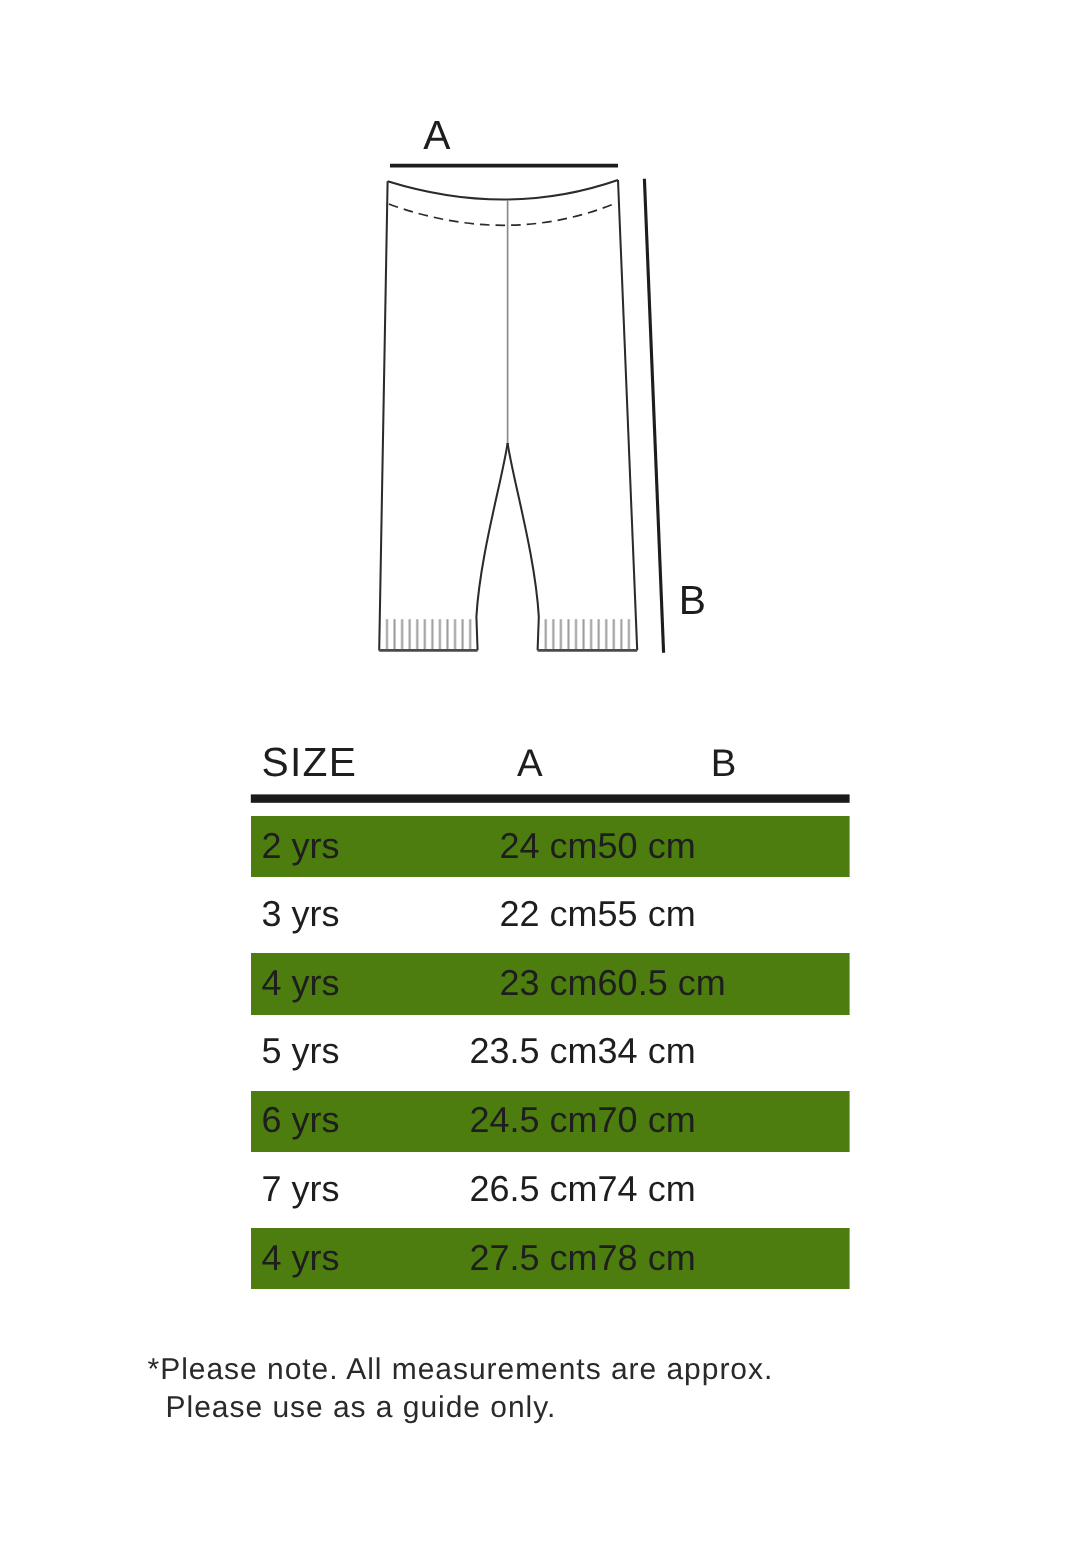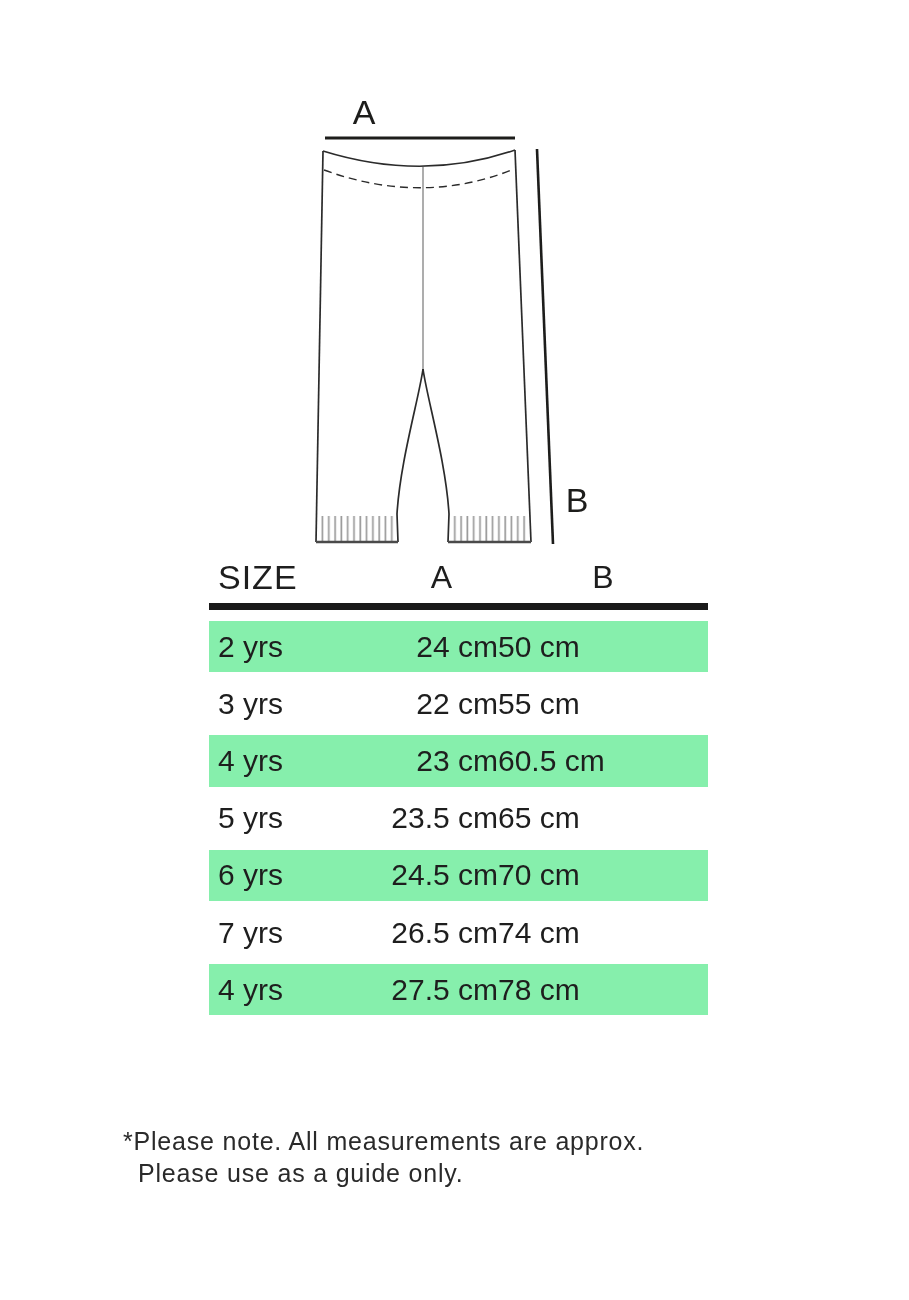--- a/index.html
+++ b/index.html
@@ -9,36 +9,36 @@
     background:#ffffff;
     font-family:"Liberation Sans","DejaVu Sans",sans-serif;
     color:#1e1e1e;
     overflow:hidden;
   }
 
   
   #diagram{position:absolute;left:295px;top:85px;}
 
   
-  #size-table{position:absolute;left:209px;top:551px;width:499px;}
+  #size-table{position:absolute;left:209px;top:610px;width:499px;}
   .thead{
     display:flex;align-items:center;height:52px;
     border-bottom:7px solid #1a1a1a;
   }
   .th{line-height:1;}
   .th-size{flex:0 0 176px;padding-left:9px;font-size:34px;letter-spacing:1px;box-sizing:border-box;}
   .th-a{flex:0 0 113px;text-align:center;font-size:32px;}
   .th-b{flex:1;text-align:center;font-size:32px;}
   .tbody{margin-top:8px;}
   .tr{
     display:flex;align-items:center;height:57.2px;
     font-size:30px;
   }
   .tr.stripe{
-    background:#86efac;
+    background:#4d7c0f;
     background-clip:content-box;
     padding:3px 0;
     box-sizing:border-box;
   }
   .td-size{flex:0 0 176px;padding-left:9px;box-sizing:border-box;}
   .td-a{flex:0 0 113px;text-align:right;}
   .td-b{flex:1;text-align:left;padding-right:33px;box-sizing:border-box;}
 
   
   #note{
@@ -101,21 +101,21 @@
         <div class="td-b">55 cm</div>
       </div>
       <div class="tr stripe">
         <div class="td-size">4 yrs</div>
         <div class="td-a">23 cm</div>
         <div class="td-b">60.5 cm</div>
       </div>
       <div class="tr">
         <div class="td-size">5 yrs</div>
         <div class="td-a">23.5 cm</div>
-        <div class="td-b">65 cm</div>
+        <div class="td-b">34 cm</div>
       </div>
       <div class="tr stripe">
         <div class="td-size">6 yrs</div>
         <div class="td-a">24.5 cm</div>
         <div class="td-b">70 cm</div>
       </div>
       <div class="tr">
         <div class="td-size">7 yrs</div>
         <div class="td-a">26.5 cm</div>
         <div class="td-b">74 cm</div>

